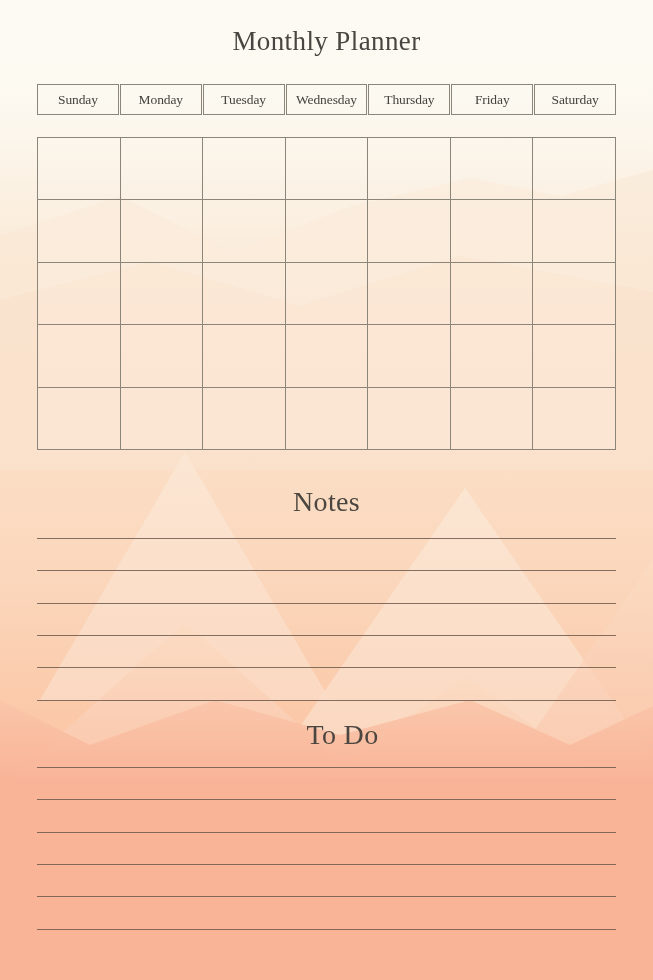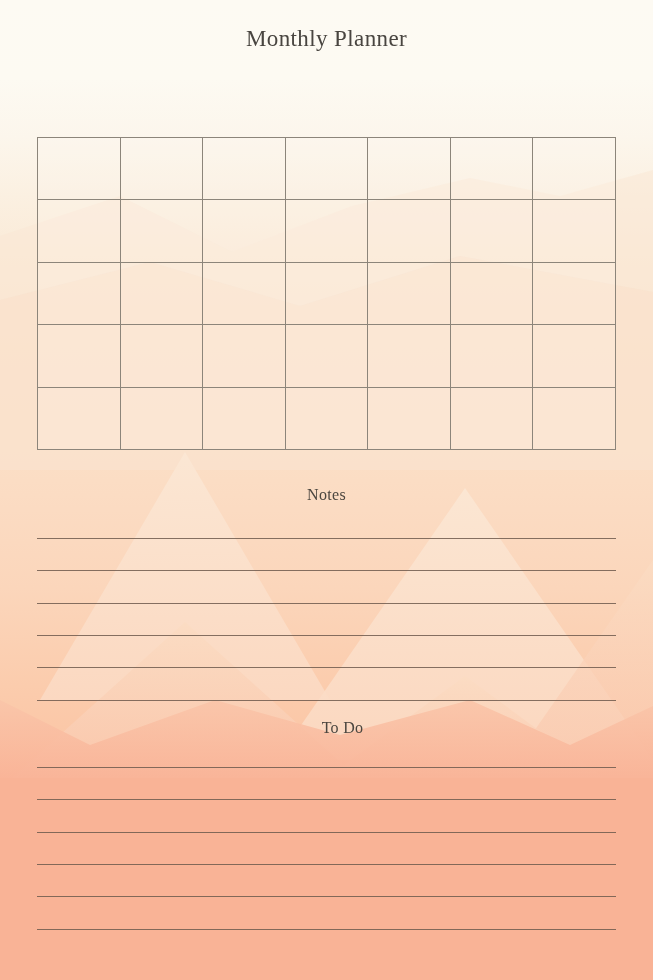--- a/index.html
+++ b/index.html
@@ -54,21 +54,21 @@
     width: 653px;
     height: 980px;
   }
 
   .page-title {
     position: absolute;
     top: 26px;
     left: 0;
     width: 653px;
     text-align: center;
-    font-size: 23px;
+    font-size: 27px;
     letter-spacing: 0.4px;
     color: #494540;
     font-weight: 400;
   }
 
   
   .day-header-row {
     position: absolute;
     left: 37px;
     top: 84px;
@@ -112,21 +112,21 @@
     box-sizing: border-box;
     background: rgba(253,250,243,0.18);
   }
 
   
   .section-title {
     position: absolute;
     left: 0;
     width: 653px;
     text-align: center;
-    font-size: 16px;
+    font-size: 28px;
     color: #4b463f;
     letter-spacing: 0.3px;
   }
   #notes-title { top: 486px; }
   #todo-title  { top: 719px; padding-left: 16px; }
 
   
   .rule-group {
     position: absolute;
     left: 37px;
@@ -178,20 +178,29 @@
       <path d="M465 676 L620 790 L310 790 Z" fill="url(#mtnB)" opacity="0.85"></path>
       <path d="M0 700 L90 745 L215 700 L340 735 L470 700 L570 745 L653 706 L653 790 L0 790 Z" fill="url(#mtnC)" opacity="0.9"></path>
       <rect x="0" y="778" width="653" height="202" fill="#f9b396"></rect>
     </g>
   </svg>
 
   <div id="content">
 
     <div class="page-title">Monthly Planner</div>
 
+    <div class="day-header-row">
+      <div class="day-header-cell">Sunday</div>
+      <div class="day-header-cell">Monday</div>
+      <div class="day-header-cell">Tuesday</div>
+      <div class="day-header-cell">Wednesday</div>
+      <div class="day-header-cell">Thursday</div>
+      <div class="day-header-cell">Friday</div>
+      <div class="day-header-cell">Saturday</div>
+    </div>
 
     <div class="calendar-grid" id="calendar-grid">
         <div class="calendar-cell"></div>
         <div class="calendar-cell"></div>
         <div class="calendar-cell"></div>
         <div class="calendar-cell"></div>
         <div class="calendar-cell"></div>
         <div class="calendar-cell"></div>
         <div class="calendar-cell"></div>
         <div class="calendar-cell"></div>

